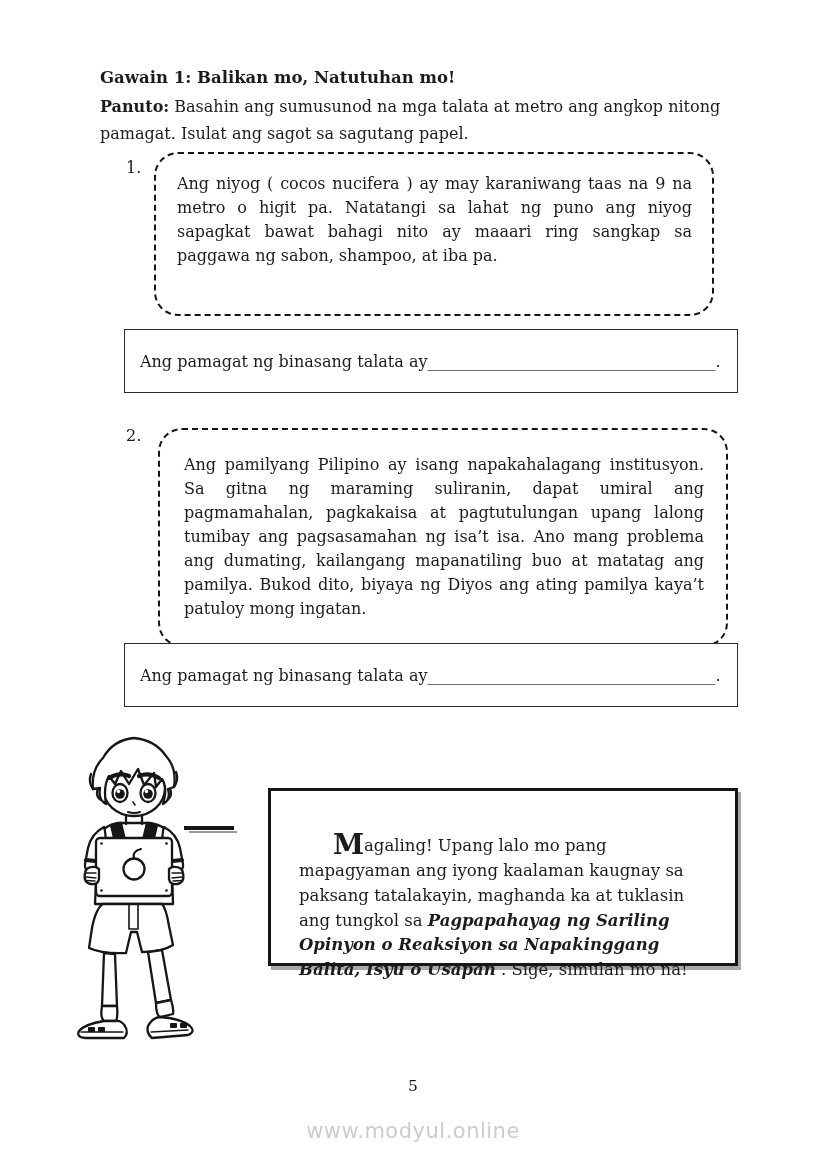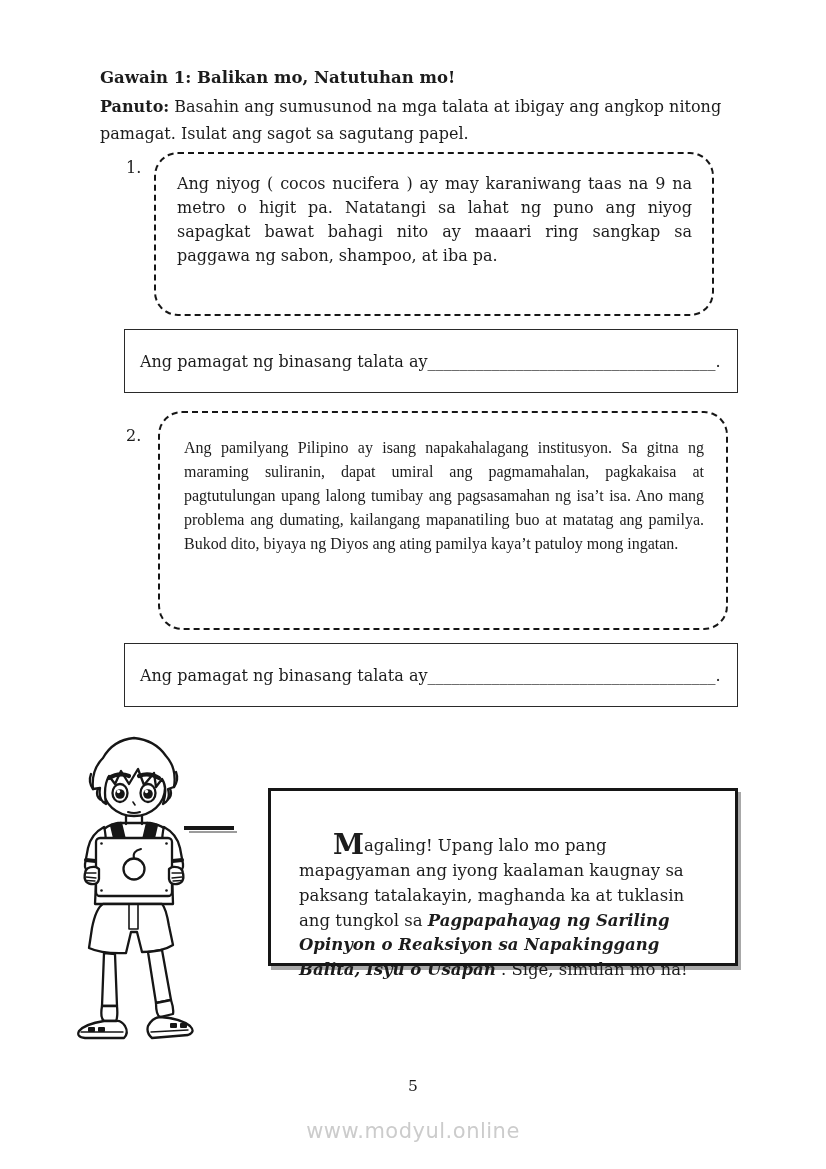--- a/index.html
+++ b/index.html
@@ -23,21 +23,21 @@
   .num-1 { left:126px; top:158px; }
   .num-2 { left:126px; top:426px; }
   
   .dashed {
     position:absolute;
     border:2.5px dashed #161616;
     border-radius:24px;
     background:#ffffff;
   }
   .dashed-1 { left:154px; top:152px; width:560px; height:164px; padding:18px 20px 0 21px; }
-  .dashed-2 { left:158px; top:411px; width:570px; height:219px; padding:23px 22px 0 24px;font-family:Liberation Serif, serif; }
+  .dashed-2 { left:158px; top:428px; width:570px; height:219px; padding:23px 22px 0 24px; }
   .passage { font-size:16px; line-height:1.5; text-align:justify; }
   
   .answer {
     position:absolute;
     border:1.5px solid #2a2a2a;
     background:#ffffff;
     display:flex; align-items:center;
     font-size:16px;
     padding-left:15px;
     white-space:nowrap;
@@ -72,21 +72,21 @@
     color:#cccccc; font-family:"DejaVu Sans", sans-serif;
   }
 </style>
 </head>
 <body>
 
 <div class="page">
 
   <div class="header">
     <div class="title">Gawain 1: Balikan mo, Natutuhan mo!</div>
-    <p class="instr"><b>Panuto:</b> <span>Basahin ang sumusunod na mga talata at ibigay ang angkop nitong pamagat. Isulat ang sagot sa sagutang papel.</span></p>
+    <p class="instr"><b>Panuto:</b> <span>Basahin ang sumusunod na mga talata at metro ang angkop nitong pamagat. Isulat ang sagot sa sagutang papel.</span></p>
   </div>
 
   <span class="num num-1">1.</span>
   <div class="dashed dashed-1">
     <p class="passage">Ang niyog ( cocos nucifera ) ay may karaniwang taas na 9 na metro o higit pa. Natatangi sa lahat ng puno ang niyog sapagkat bawat bahagi nito ay maaari ring sangkap sa paggawa ng sabon, shampoo, at iba pa.</p>
   </div>
   <div class="answer answer-1">
       <span>Ang pamagat ng binasang talata ay</span>
       <span class="blank">____________________________________</span>
       <span>.</span>

